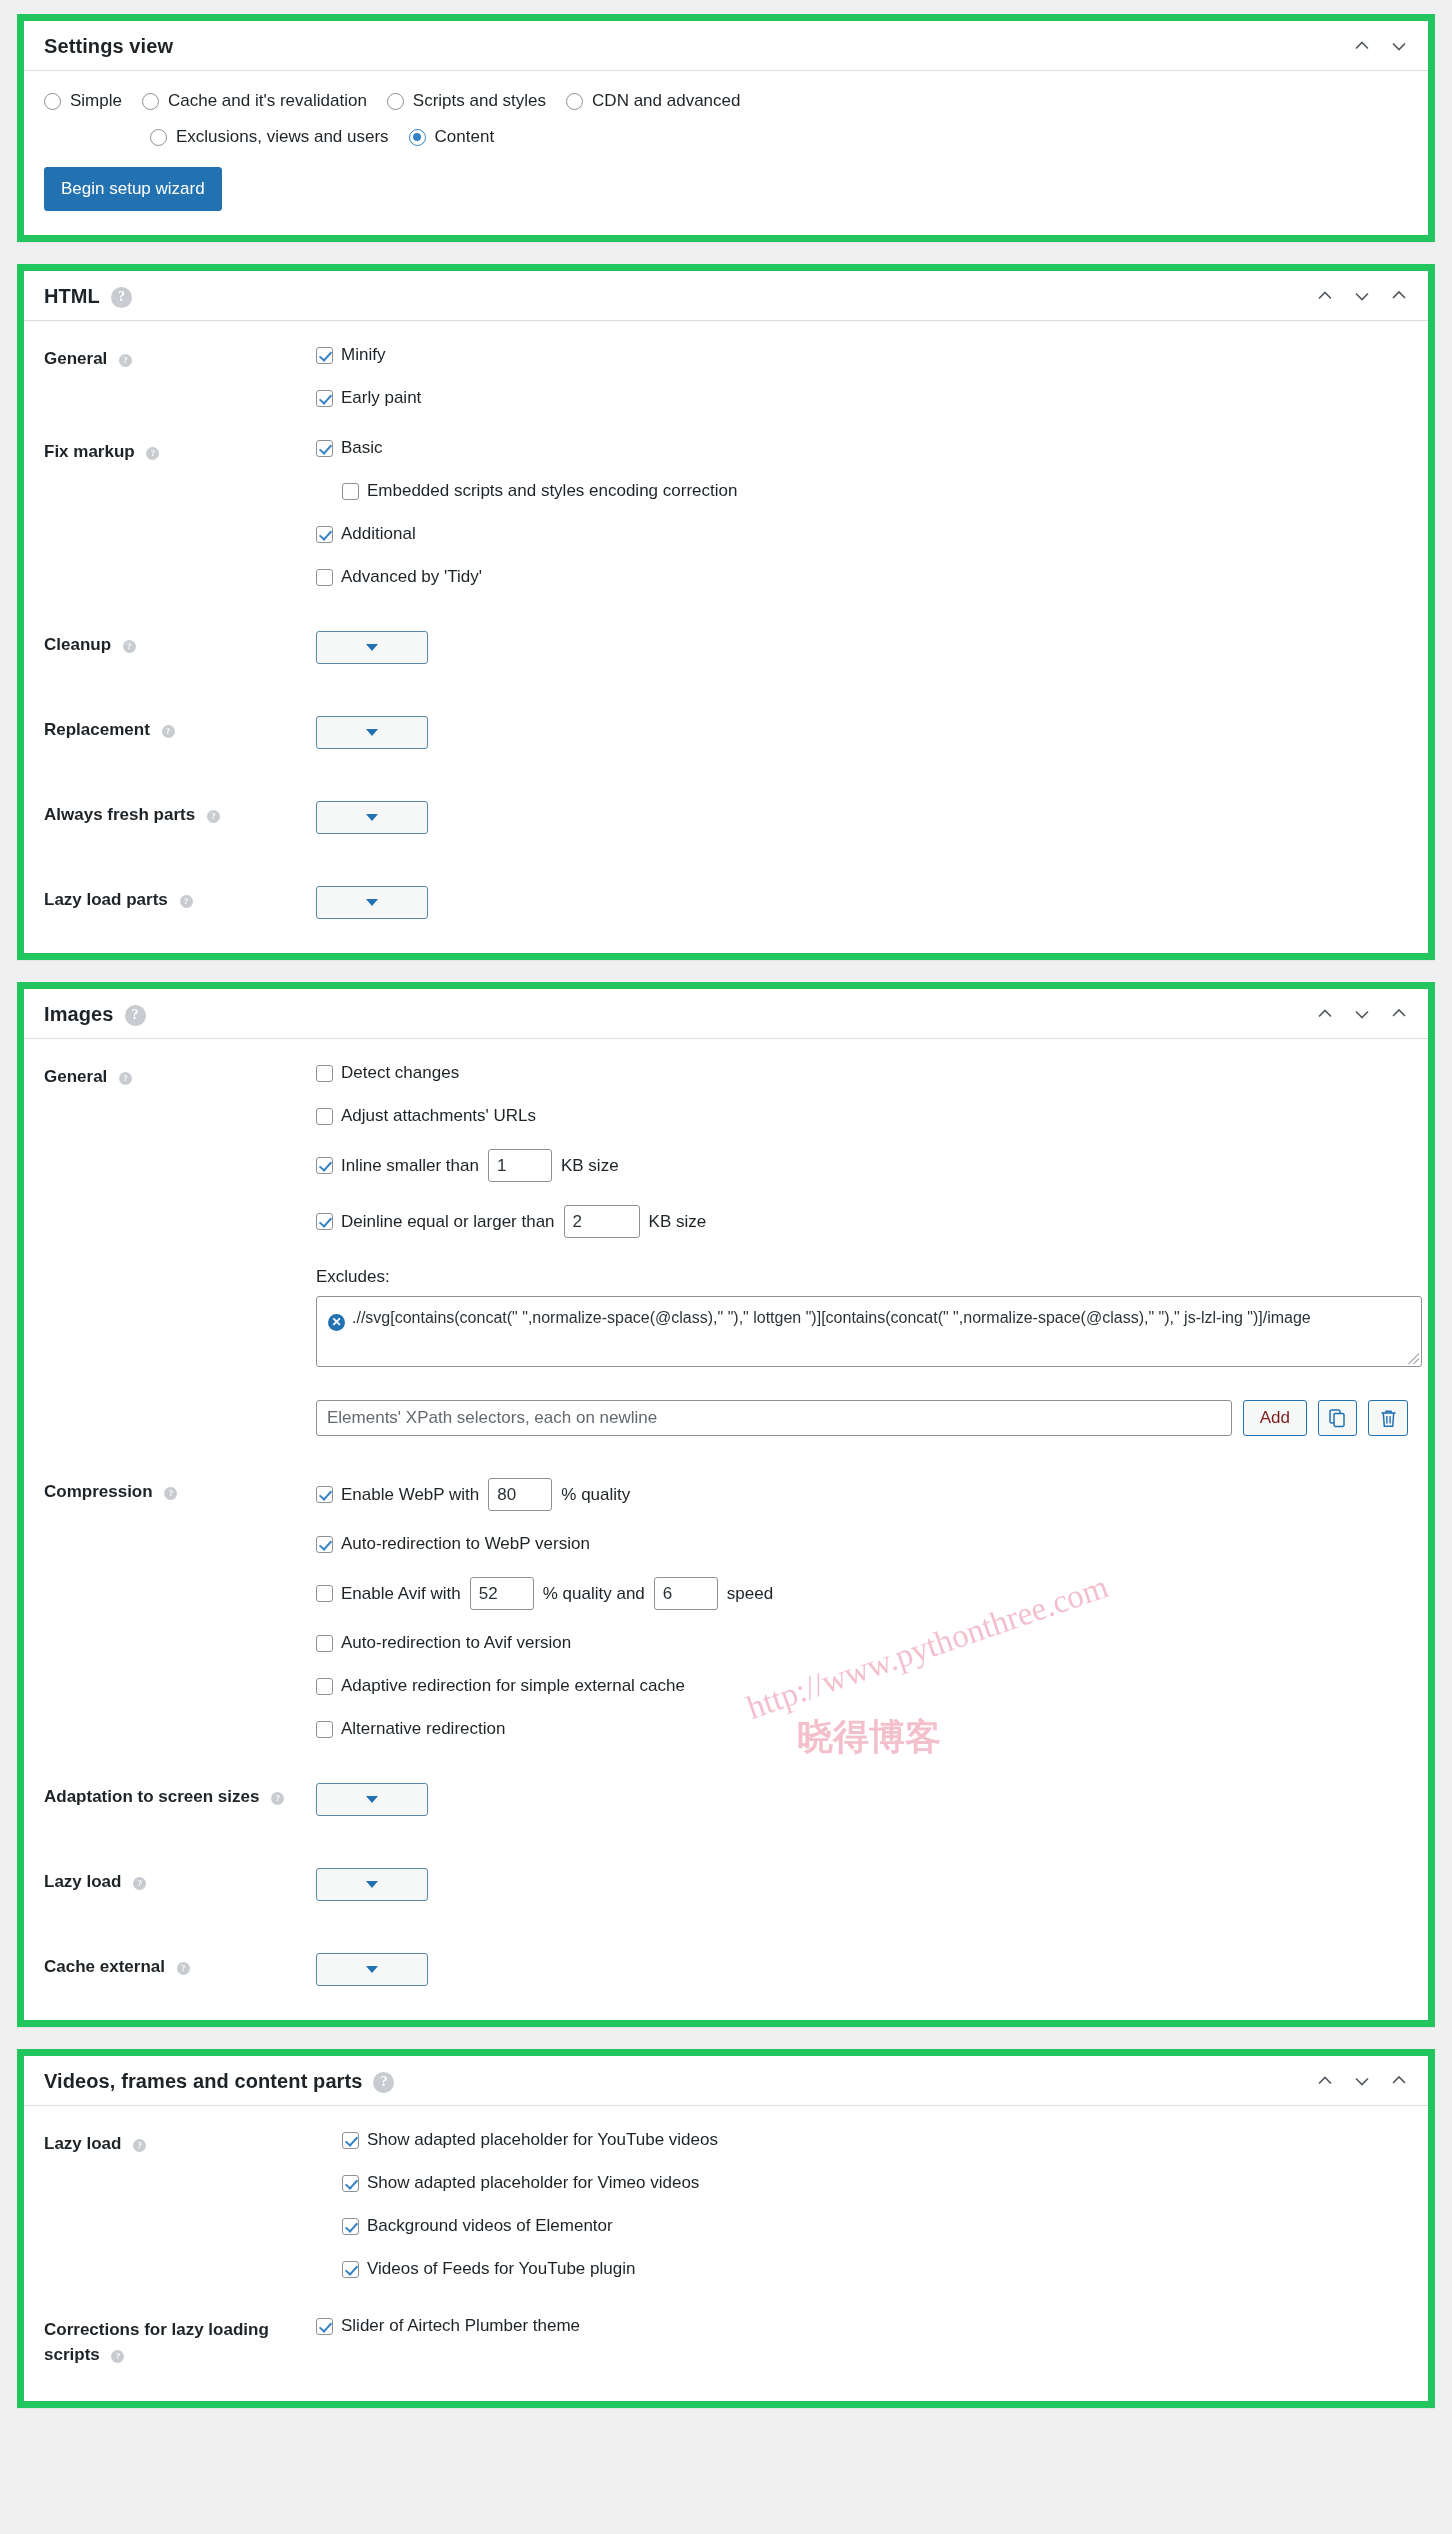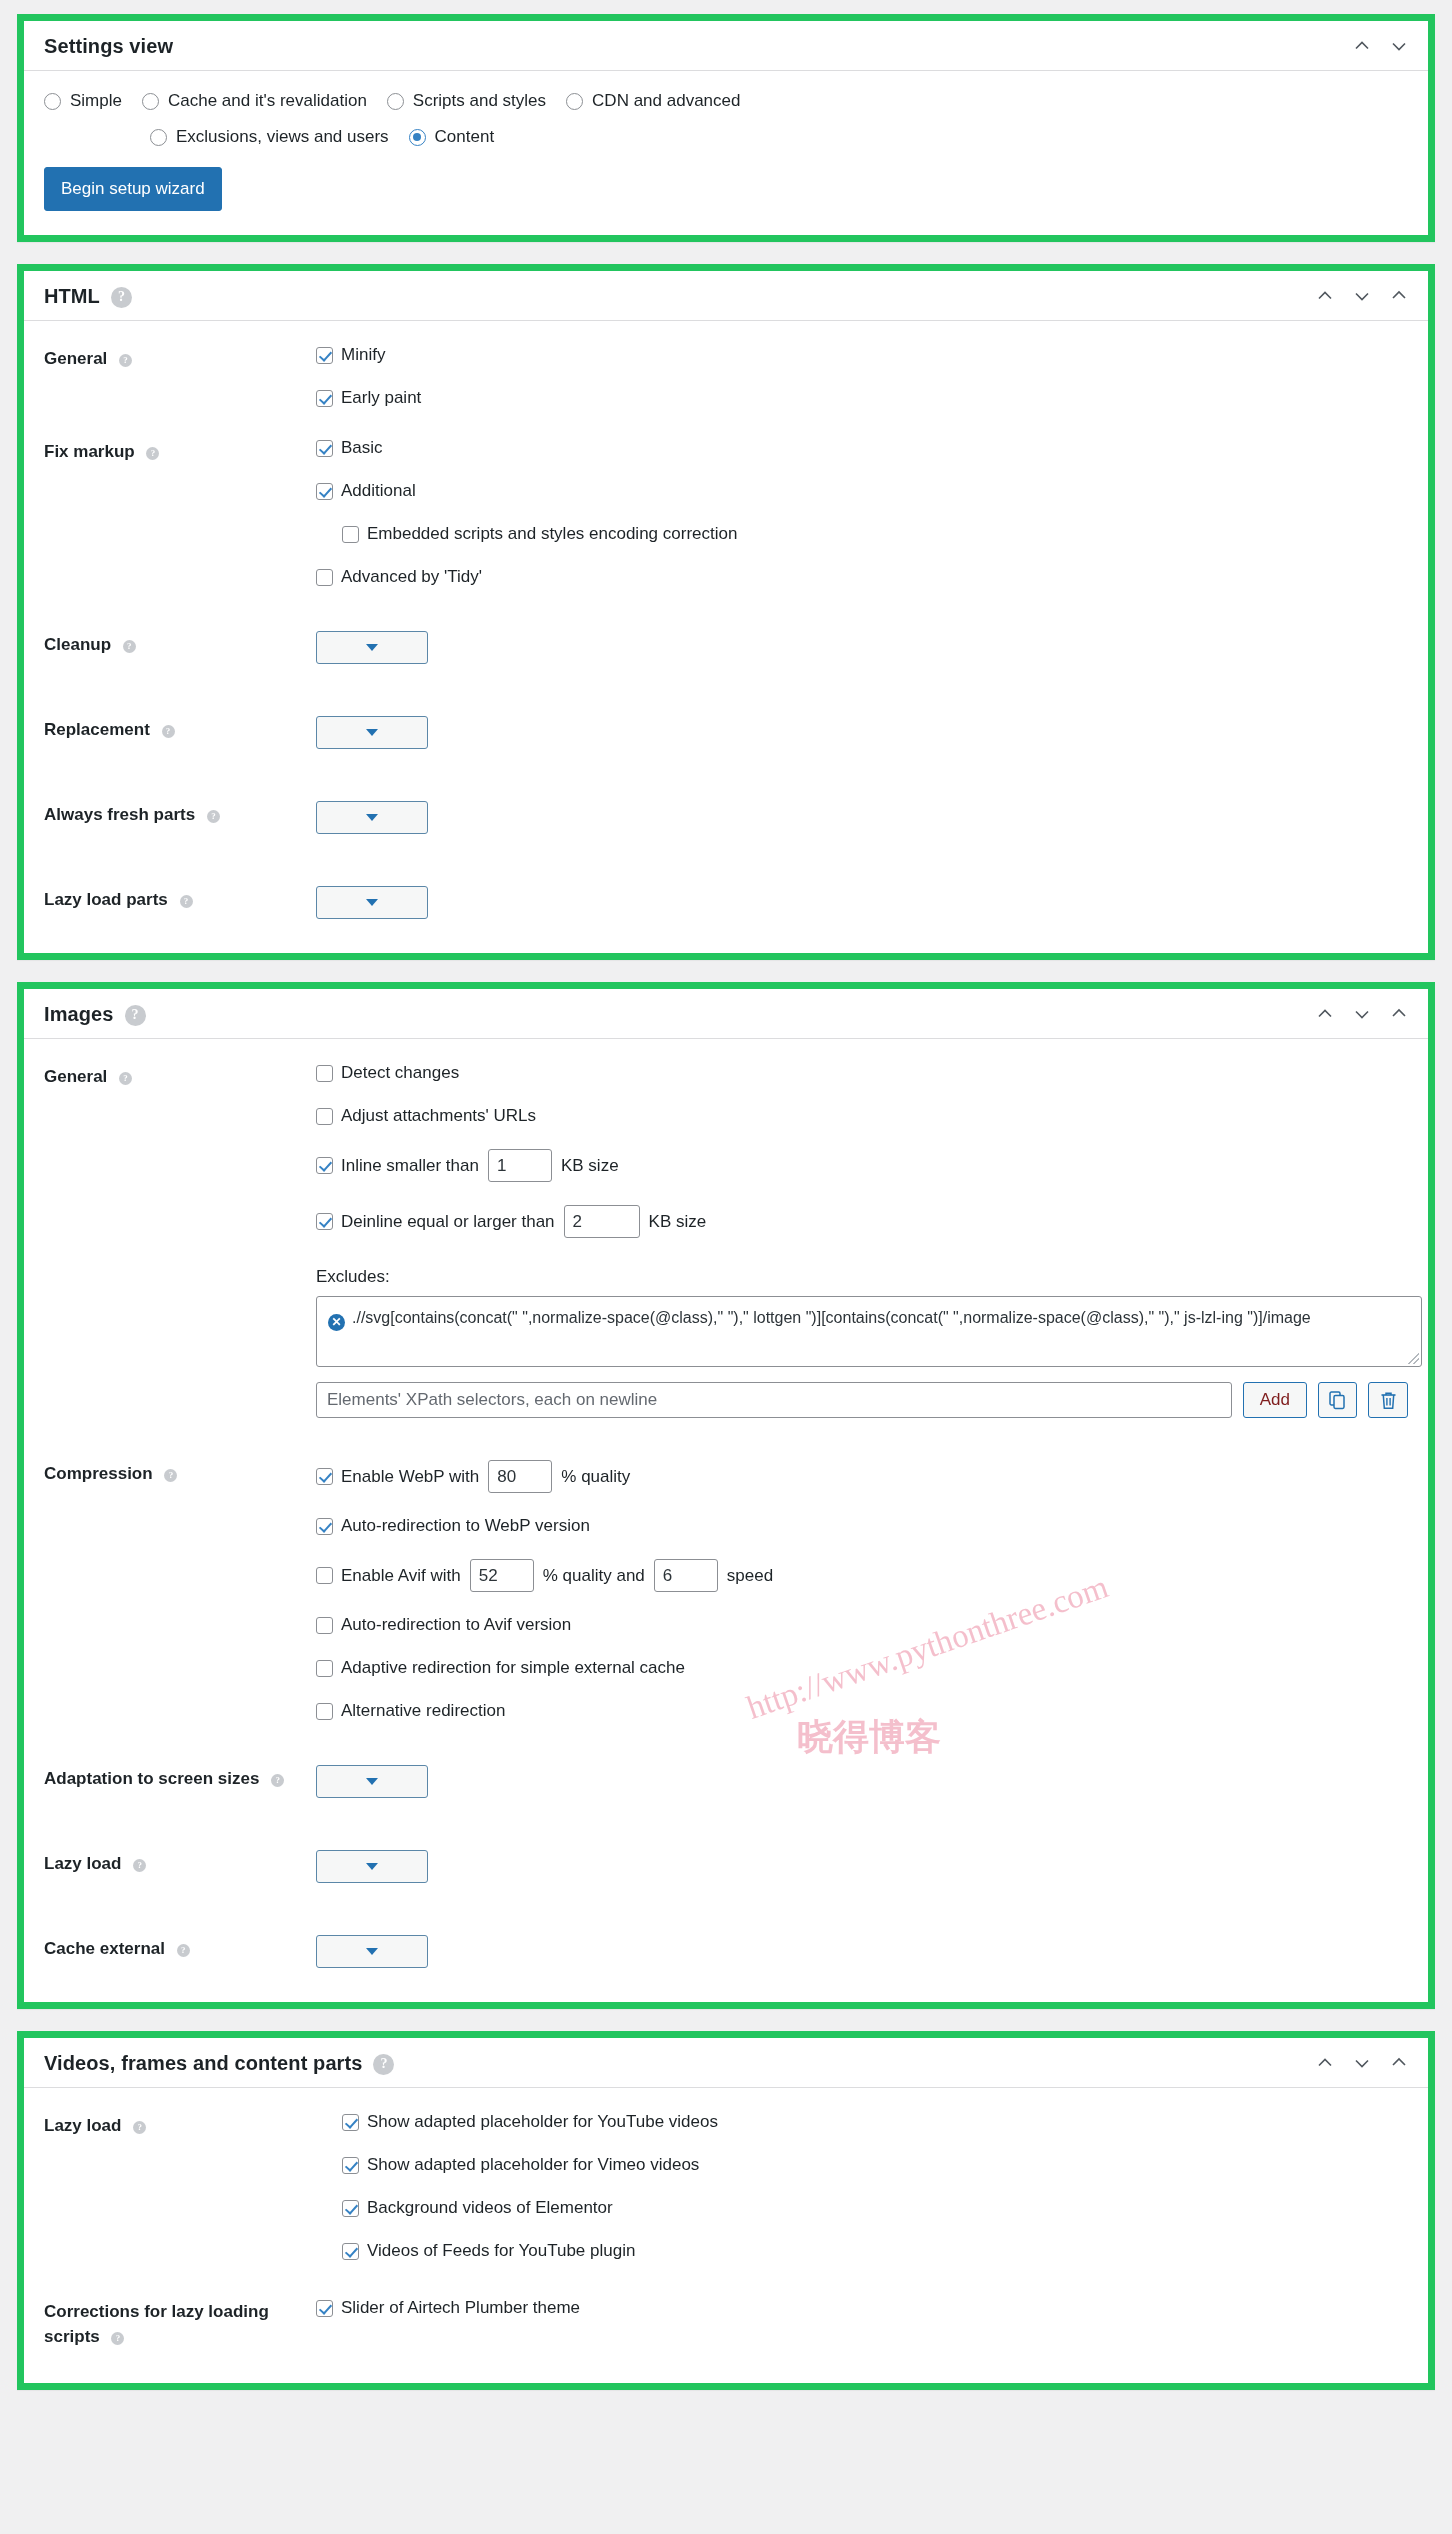--- a/index.html
+++ b/index.html
@@ -155,21 +155,21 @@
       linear-gradient(135deg, transparent 70%, #b4b9be 70%, #b4b9be 80%, transparent 80%);
   }
   .x-badge {
     display: inline-flex; align-items: center; justify-content: center;
     width: 17px; height: 17px; border-radius: 50%;
     background: #2271b1; color: #fff;
     font-size: 12px; font-weight: bold; line-height: 1;
     margin-right: 7px; position: relative; top: 3px;
     font-family: "Liberation Sans", sans-serif;
   }
-  .add-row { display: flex; align-items: center; margin-top: 15px; gap: 11px; }
+  .add-row { display: flex; align-items: center; margin-top: 33px; gap: 11px; }
   .xpath-input {
     width: 931px; height: 36px;
     border: 1px solid #8c8f94; border-radius: 3px;
     background: #fff; font-size: 17px; font-family: inherit;
     padding: 4px 10px; color: #2c3338;
   }
   .xpath-input::placeholder { color: #646970; }
   .btn-add {
     height: 36px; padding: 0 16px;
     background: #f6f7f7; color: #7f1d1d;
@@ -304,27 +304,27 @@
       <div class="srow" style="margin-top:30px;">
         <div class="srow-label">
           <span>Fix markup</span>
           <span class="help-dot">?</span>
         </div>
         <div class="srow-fields">
           <div class="field-line">
             <span class="cb checked"></span>
             <span class="cb-label">Basic</span>
           </div>
+          <div class="field-line indent-1">
+            <span class="cb"></span>
+            <span class="cb-label">Embedded scripts and styles encoding correction</span>
+          </div>
           <div class="field-line">
             <span class="cb checked"></span>
             <span class="cb-label">Additional</span>
-          </div>
-          <div class="field-line indent-1">
-            <span class="cb"></span>
-            <span class="cb-label">Embedded scripts and styles encoding correction</span>
           </div>
           <div class="field-line">
             <span class="cb"></span>
             <span class="cb-label">Advanced by 'Tidy'</span>
           </div>
         </div>
       </div>
 
       <div class="srow" style="margin-top:44px;">
         <div class="srow-label">

